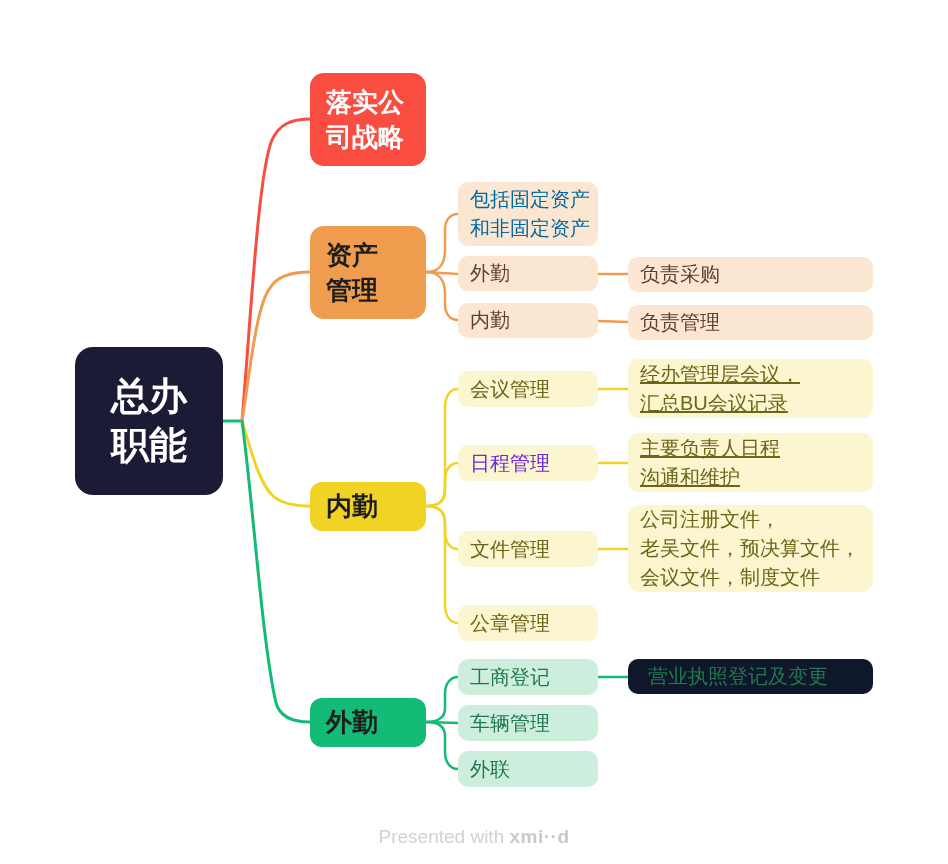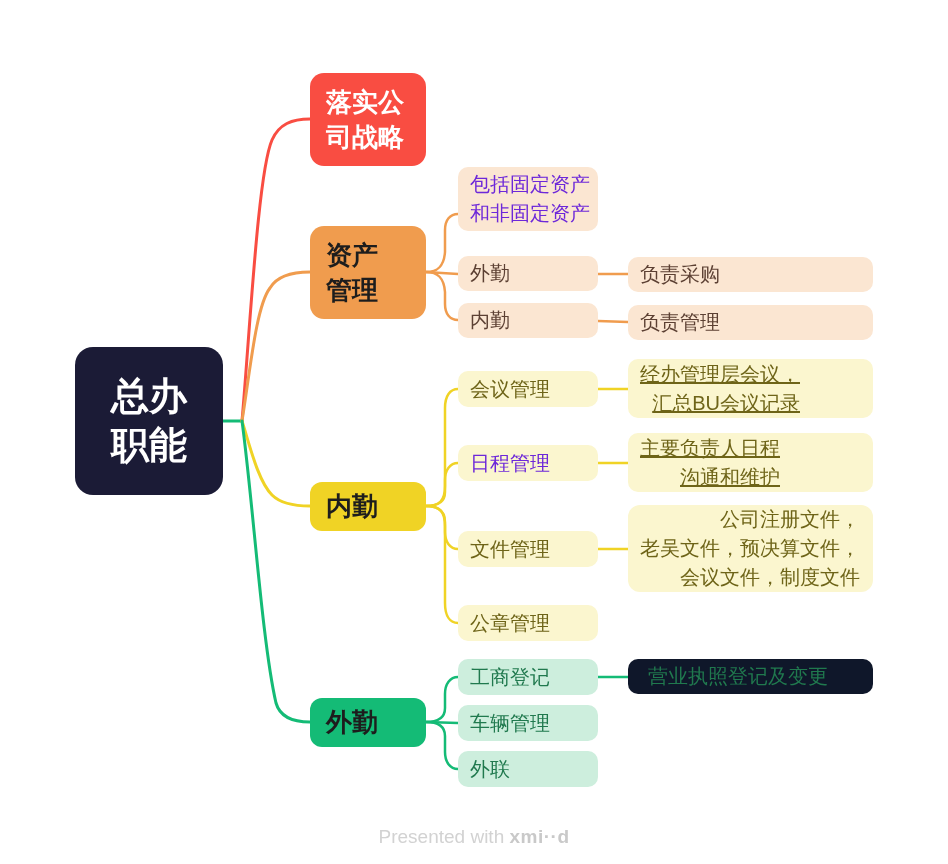--- a/index.html
+++ b/index.html
@@ -57,21 +57,20 @@
     font-size: 20px;
     line-height: 1.45;
   }
   .detail {
     left: 628px;
     width: 245px;
     border-radius: 10px;
     padding-left: 12px;
     font-size: 20px;
     line-height: 1.45;
-    text-align: right;
   }
   .h35 { height: 35px; }
   .h36 { height: 36px; }
   .h59 { height: 59px; text-decoration: underline; }
   .h64 { height: 64px; }
   .h87 { height: 87px; border-radius: 12px; }
   .footer {
     position: absolute;
     left: 0; right: 0;
     bottom: 16px;
@@ -126,21 +125,21 @@
   <div class="node branch tall" style="top: 73px; background-color: rgb(249, 77, 66); color: rgb(255, 255, 255);">落实公
 司战略</div>
 
   <div class="node branch tall" style="top: 226px; background-color: rgb(240, 156, 78); color: rgb(29, 29, 29);">资产
 管理</div>
 
   <div class="node branch short" style="top: 482px; background-color: rgb(240, 211, 37); color: rgb(29, 29, 29);">内勤</div>
 
   <div class="node branch short" style="top: 698px; background-color: rgb(20, 187, 118); color: rgb(29, 29, 29);">外勤</div>
 
-  <div class="node child h64" style="top: 167px; background-color: rgb(251, 230, 210); color: #6d28d9;">包括固定资产
+  <div class="node child h64" style="top: 182px; background-color: rgb(251, 230, 210); color: #0369a1;">包括固定资产
 和非固定资产</div>
 
   <div class="node child h35" style="top: 256px; background-color: rgb(251, 230, 210); color: rgb(92, 64, 51);">外勤</div>
 
   <div class="node child h35" style="top: 303px; background-color: rgb(251, 230, 210); color: rgb(92, 64, 51);">内勤</div>
 
   <div class="node detail h35" style="top: 257px; background-color: rgb(251, 230, 210); color: rgb(92, 64, 51);">负责采购</div>
 
   <div class="node detail h35" style="top: 305px; background-color: rgb(251, 230, 210); color: rgb(92, 64, 51);">负责管理</div>
 

